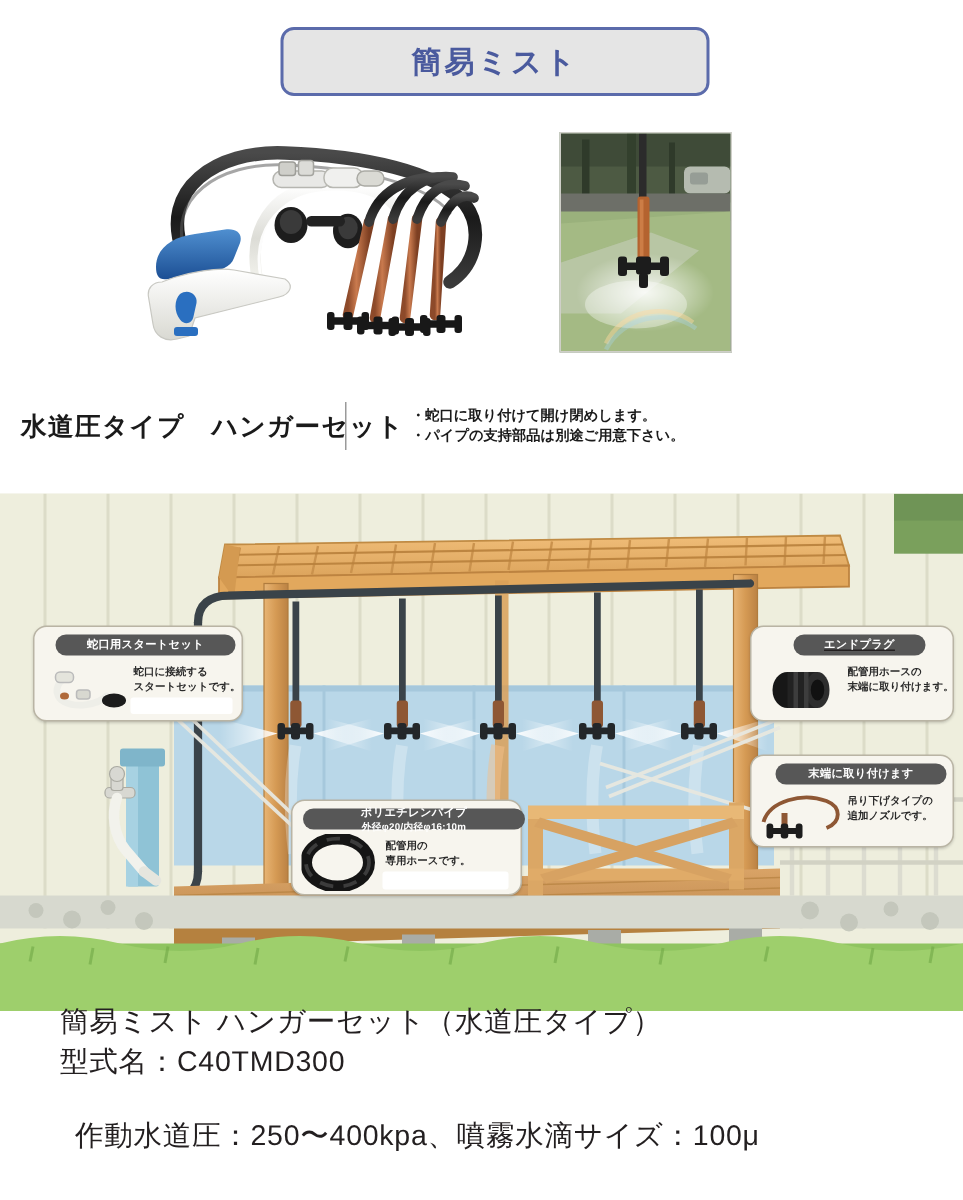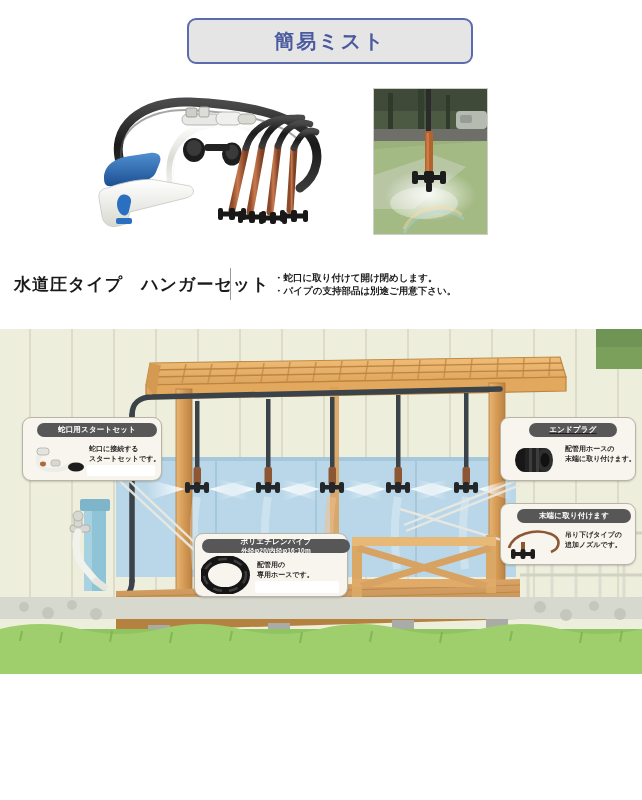--- a/index.html
+++ b/index.html
@@ -565,14 +565,19 @@
         <ellipse cx="24" cy="19" rx="21" ry="16" fill="none" stroke="#151515" stroke-width="8"></ellipse>
         <ellipse cx="24" cy="19" rx="21" ry="16" fill="none" stroke="#3c3c3c" stroke-width="2.5" stroke-dasharray="9 7"></ellipse>
         <ellipse cx="24" cy="19" rx="14" ry="9" fill="#f7f5ee"></ellipse>
       </svg>
       <div class="desc" style="left:62px;top:26px;">配管用の</div>
       <div class="desc" style="left:62px;top:36px;">専用ホースです。</div>
       <div class="white-box" style="left:60px;top:47px;width:84px;height:12px;"></div>
     </div>
   </div>
 
+  <div class="bottom">
+    <div class="l1">簡易ミスト ハンガーセット（水道圧タイプ）</div>
+    <div class="l2">型式名：C40TMD300</div>
+    <div class="l3">作動水道圧：250〜400kpa、噴霧水滴サイズ：100μ</div>
+  </div>
 
 </div>
 
 </body></html>

